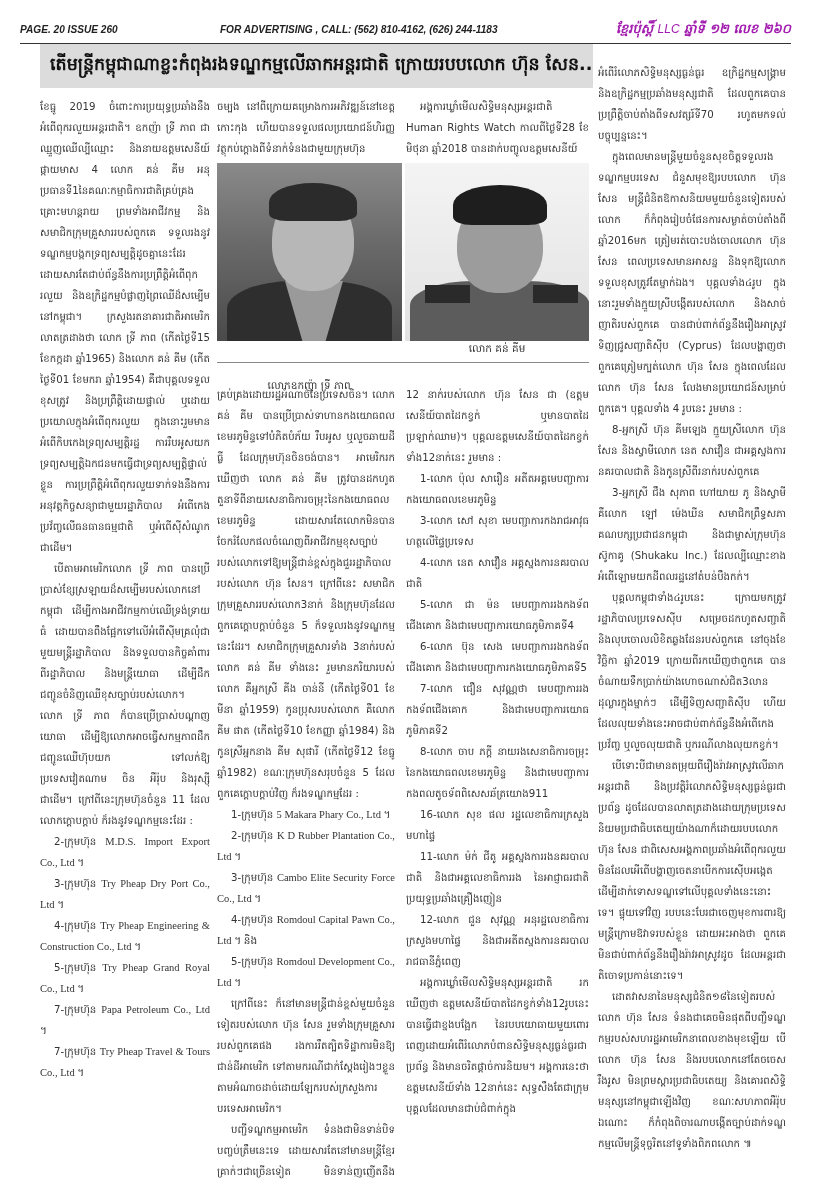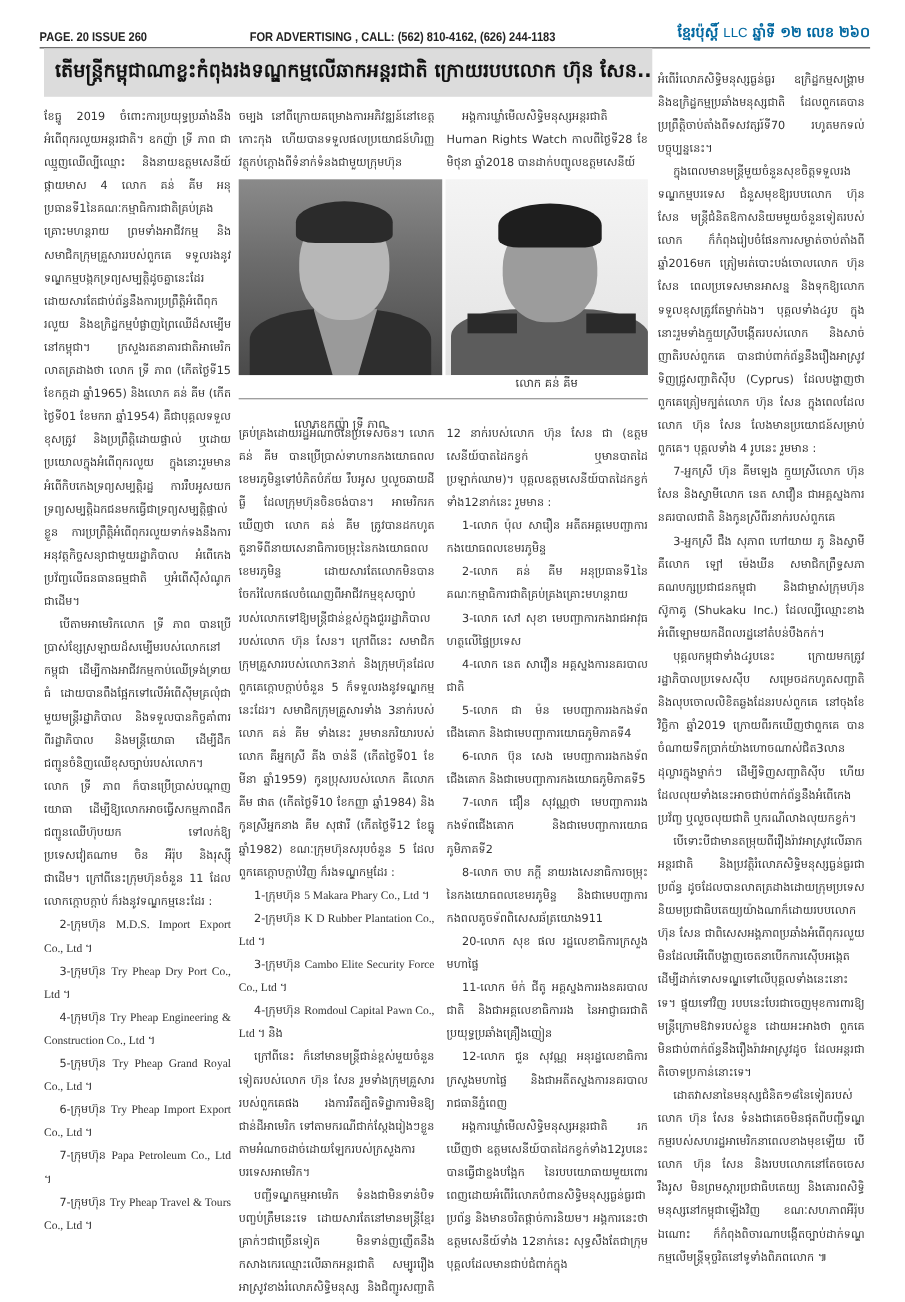--- a/index.html
+++ b/index.html
@@ -1,23 +1,23 @@
 <!DOCTYPE html>
 <html><head>
 <meta charset="utf-8">
 <style>
   html, body { margin:0; padding:0; background:#fff; }
   body { width:823px; height:1184px; position:relative; overflow:hidden; color:#222;
          font-family:"DejaVu Sans", sans-serif; }
-  .header { position:absolute; top:18px; left:36px; right:32px; height:22px;
-            display:flex; justify-content:space-between; align-items:flex-end;
-            border-bottom:1.5px solid #333; padding-bottom:3px; }
+  .header { position:absolute; top:18px; left:20px; right:32px; height:22px;
+            display:flex; justify-content:space-between; align-items:center;
+            border-bottom:1.5px solid #333; padding-bottom:3px;font-style:italic; }
   .header .pg { font-family:"Liberation Sans", sans-serif; font-weight:bold; font-size:11.5px; color:#222; transform:scaleX(0.88); transform-origin:left; white-space:nowrap; }
   .header .ad { font-family:"Liberation Sans", sans-serif; font-weight:bold; font-size:11.5px; color:#222; transform:scaleX(0.88); white-space:nowrap; margin-left:-30px; }
-  .header .brand { font-size:13px; font-weight:bold; color:#0369a1; white-space:nowrap; }
+  .header .brand { font-size:13px; font-weight:bold; color:#a21caf; white-space:nowrap; }
   .header .brand .llc { font-family:"Liberation Sans", sans-serif; font-weight:normal; font-size:12px; }
   .headline { position:absolute; top:44px; left:40px; width:553px; height:44px; background:#dcdcdc;
               display:flex; align-items:center; padding-left:10px; box-sizing:border-box; }
   .headline span { font-size:17.5px; font-weight:bold; color:#111; white-space:nowrap; overflow:hidden; }
   .col { position:absolute; font-size:10.2px; line-height:21px; color:#333; text-align:justify; }
   .col p { margin:0; text-indent:14px; }
   .col p.noind { text-indent:0; }
   .col1 { left:40px; top:96px; width:170px; }
   .col2top { left:217px; top:96px; width:178px; }
   .col3top { left:406px; top:96px; width:183px; }
@@ -61,21 +61,20 @@
 </div>
 
 <div class="col col1">
   <p class="noind">ខែធ្នូ 2019 ចំពោះការប្រយុទ្ធប្រឆាំងនឹងអំពើពុករលួយអន្តរជាតិ។ ឧកញ៉ា ទ្រី ភាព ជាឈ្មួញឈើល្បីឈ្មោះ និងនាយឧត្តមសេនីយ៍ផ្កាយមាស 4 លោក គន់ គីម អនុប្រធានទី1នៃគណៈកម្មាធិការជាតិគ្រប់គ្រងគ្រោះមហន្តរាយ ព្រមទាំងអាជីវកម្ម និងសមាជិកក្រុមគ្រួសាររបស់ពួកគេ ទទួលរងនូវទណ្ឌកម្មបង្កកទ្រព្យសម្បត្តិដូចគ្នានេះដែរ ដោយសារតែជាប់ព័ន្ធនឹងការប្រព្រឹត្តិអំពើពុករលួយ និងឧក្រិដ្ឋកម្មបំផ្លាញព្រៃឈើដ៏សម្បើមនៅកម្ពុជា។ ក្រសួងរតនាគារជាតិអាមេរិក លាតត្រដាងថា លោក ទ្រី ភាព (កើតថ្ងៃទី15 ខែកក្កដា ឆ្នាំ1965) និងលោក គន់ គីម (កើតថ្ងៃទី01 ខែមករា ឆ្នាំ1954) គឺជាបុគ្គលទទួលខុសត្រូវ និងប្រព្រឹត្តិដោយផ្ទាល់ ឬដោយប្រយោលក្នុងអំពើពុករលួយ ក្នុងនោះរួមមានអំពើកិបកេងទ្រព្យសម្បត្តិរដ្ឋ ការរឹបអូសយកទ្រព្យសម្បត្តិឯកជនមកធ្វើជាទ្រព្យសម្បត្តិផ្ទាល់ខ្លួន ការប្រព្រឹត្តិអំពើពុករលួយទាក់ទងនឹងការអនុវត្តកិច្ចសន្យាជាមួយរដ្ឋាភិបាល អំពើកេងប្រវ័ញ្ចលើធនធានធម្មជាតិ ឬអំពើស៊ីសំណូកជាដើម។</p>
   <p>បើតាមអាមេរិកលោក ទ្រី ភាព បានប្រើប្រាស់ខ្សែស្រឡាយដ៏សម្បើមរបស់លោកនៅកម្ពុជា ដើម្បីកាងអាជីវកម្មកាប់ឈើទ្រង់ទ្រាយធំ ដោយបានពឹងផ្អែកទៅលើអំពើស៊ីមគ្រលុំជាមួយមន្ត្រីរដ្ឋាភិបាល និងទទួលបានកិច្ចគាំពារពីរដ្ឋាភិបាល និងមន្ត្រីយោធា ដើម្បីដឹកជញ្ជូនចំនិញឈើខុសច្បាប់របស់លោក។ លោក ទ្រី ភាព ក៏បានប្រើប្រាស់បណ្តាញយោធា ដើម្បីឱ្យលោកអាចធ្វើសកម្មភាពដឹកជញ្ជូនឈើហ៊ុបយក ទៅលក់ឱ្យប្រទេសវៀតណាម ចិន អឺរ៉ុប និងរុស្ស៊ី ជាដើម។ ក្រៅពីនេះក្រុមហ៊ុនចំនួន 11 ដែលលោកក្តោបក្តាប់ ក៏រងនូវទណ្ឌកម្មនេះដែរ :</p>
   <div id="c1list">
       <p><span>2-ក្រុមហ៊ុន</span> <span class="en">M.D.S. Import Export Co., Ltd ។</span></p>
       <p><span>3-ក្រុមហ៊ុន</span> <span class="en">Try Pheap Dry Port Co., Ltd ។</span></p>
       <p><span>4-ក្រុមហ៊ុន</span> <span class="en">Try Pheap Engineering &amp; Construction Co., Ltd ។</span></p>
       <p><span>5-ក្រុមហ៊ុន</span> <span class="en">Try Pheap Grand Royal Co., Ltd ។</span></p>
-      <p><span>6-ក្រុមហ៊ុន</span> <span class="en">Try Pheap Import Export Co., Ltd ។</span></p>
       <p><span>7-ក្រុមហ៊ុន</span> <span class="en">Papa Petroleum Co., Ltd ។</span></p>
       <p><span>7-ក្រុមហ៊ុន</span> <span class="en">Try Pheap Travel &amp; Tours Co., Ltd ។</span></p>
     </div>
 
 </div>
 
 <div class="col col2top">
   <p class="noind">ចម្បង នៅពីក្រោយគម្រោងការអភិវឌ្ឍន៍នៅខេត្តកោះកុង ហើយបានទទួលផលប្រយោជន៍ហិរញ្ញវត្ថុកប់ក្តោងពីទំនាក់ទំនងជាមួយក្រុមហ៊ុន</p>
 </div>
 <div class="col col3top">
@@ -101,44 +100,44 @@
 <div class="caption cap2">លោក គន់ គីម</div>
 <div class="caprule"></div>
 
 <div class="col col2">
   <p class="noind">គ្រប់គ្រងដោយរដ្ឋអំណាចនៃប្រទេសចិន។ លោក គន់ គីម បានប្រើប្រាស់ទាហានកងយោធពលខេមរភូមិន្ទទៅបំភិតបំភ័យ រឹបអូស ឬលួចឆាយដីធ្លី ដែលក្រុមហ៊ុនចិនចង់បាន។ អាមេរិករកឃើញថា លោក គន់ គីម ត្រូវបានដកហូតតួនាទីពីនាយសេនាធិការចម្រុះនៃកងយោធពលខេមរភូមិន្ទ ដោយសារតែលោកមិនបានចែករំលែកផលចំណេញពីអាជីវកម្មខុសច្បាប់របស់លោកទៅឱ្យមន្ត្រីជាន់ខ្ពស់ក្នុងជួររដ្ឋាភិបាលរបស់លោក ហ៊ុន សែន។ ក្រៅពីនេះ សមាជិកក្រុមគ្រួសាររបស់លោក3នាក់ និងក្រុមហ៊ុនដែលពួកគេក្តោបក្តាប់ចំនួន 5 ក៏ទទួលរងនូវទណ្ឌកម្មនេះដែរ។ សមាជិកក្រុមគ្រួសារទាំង 3នាក់របស់លោក គន់ គីម ទាំងនេះ រួមមានភរិយារបស់លោក គឺអ្នកស្រី គីង ចាន់នី (កើតថ្ងៃទី01 ខែមីនា ឆ្នាំ1959) កូនប្រុសរបស់លោក គឺលោក គីម ផាត (កើតថ្ងៃទី10 ខែកញ្ញា ឆ្នាំ1984) និងកូនស្រីអ្នកនាង គីម សុផារី (កើតថ្ងៃទី12 ខែធ្នូ ឆ្នាំ1982) ខណៈក្រុមហ៊ុនសរុបចំនួន 5 ដែលពួកគេក្តោបក្តាប់វិញ ក៏រងទណ្ឌកម្មដែរ :</p>
   <div id="c2list">
       <p><span>1-ក្រុមហ៊ុន</span> <span class="en">5 Makara Phary Co., Ltd ។</span></p>
       <p><span>2-ក្រុមហ៊ុន</span> <span class="en">K D Rubber Plantation Co., Ltd ។</span></p>
       <p><span>3-ក្រុមហ៊ុន</span> <span class="en">Cambo Elite Security Force Co., Ltd ។</span></p>
       <p><span>4-ក្រុមហ៊ុន</span> <span class="en">Romdoul Capital Pawn Co., Ltd ។ និង</span></p>
+      <p><span>5-ក្រុមហ៊ុន</span> <span class="en">Romdoul Development Co., Ltd ។</span></p>
     </div>
   <p>ក្រៅពីនេះ ក៏នៅមានមន្ត្រីជាន់ខ្ពស់មួយចំនួនទៀតរបស់លោក ហ៊ុន សែន រួមទាំងក្រុមគ្រួសាររបស់ពួកគេផង រងការរឹតត្បិតទិដ្ឋាការមិនឱ្យជាន់ដីអាមេរិក ទៅតាមករណីជាក់ស្តែងរៀងៗខ្លួន តាមអំណាចដាច់ដោយឡែករបស់ក្រសួងការបរទេសអាមេរិក។</p>
   <p>បញ្ជីទណ្ឌកម្មអាមេរិក ទំនងជាមិនទាន់បិទបញ្ចប់ត្រឹមនេះទេ ដោយសារតែនៅមានមន្ត្រីខ្មែរគ្រាក់ៗជាច្រើនទៀត មិនទាន់ញញើតនឹងកសាងកេរឈ្មោះលើឆាកអន្តរជាតិ សម្បូររឿងអាស្រូវខាងរំលោភសិទ្ធិមនុស្ស និងជិញ្ជូរសញ្ជាតិបរទេសដោយប្រើប្រាស់ទឹកប្រាក់រាប់លានដុល្លារ។</p>
 </div>
 
 <div class="col col3">
   <p class="noind">12 នាក់របស់លោក ហ៊ុន សែន ជា (ឧត្តមសេនីយ៍បាតដៃកខ្វក់ ឬមានបាតដៃប្រឡាក់ឈាម)។ បុគ្គលឧត្តមសេនីយ៍បាតដៃកខ្វក់ទាំង12នាក់នេះ រួមមាន :</p>
   <div id="c3list">
       <p>1-លោក ប៉ុល សារឿន អតីតអគ្គមេបញ្ជាការកងយោធពលខេមរភូមិន្ទ</p>
-      <p>2-លោក គន់ គីម អនុប្រធានទី1នៃគណៈកម្មាធិការជាតិគ្រប់គ្រងគ្រោះមហន្តរាយ</p>
       <p>3-លោក សៅ សុខា មេបញ្ជាការកងរាជអាវុធហត្ថលើផ្ទៃប្រទេស</p>
       <p>4-លោក នេត សាវឿន អគ្គស្នងការនគរបាលជាតិ</p>
       <p>5-លោក ជា ម៉ន មេបញ្ជាការរងកងទ័ពជើងគោក និងជាមេបញ្ជាការយោធភូមិភាគទី4</p>
       <p>6-លោក ប៊ុន សេង មេបញ្ជាការរងកងទ័ពជើងគោក និងជាមេបញ្ជាការកងយោធភូមិភាគទី5</p>
       <p>7-លោក ជឿន សុវណ្ណថា មេបញ្ជាការរងកងទ័ពជើងគោក និងជាមេបញ្ជាការយោធភូមិភាគទី2</p>
       <p>8-លោក ចាប ភក្តី នាយរងសេនាធិការចម្រុះនៃកងយោធពលខេមរភូមិន្ទ និងជាមេបញ្ជាការកងពលតូចទ័ពពិសេសឆ័ត្រយោង911</p>
-      <p>20-លោក សុខ ផល រដ្ឋលេខាធិការក្រសួងមហាផ្ទៃ</p>
+      <p>16-លោក សុខ ផល រដ្ឋលេខាធិការក្រសួងមហាផ្ទៃ</p>
       <p>11-លោក ម៉ក់ ជីតូ អគ្គស្នងការរងនគរបាលជាតិ និងជាអគ្គលេខាធិការរង នៃអាជ្ញាធរជាតិប្រយុទ្ធប្រឆាំងគ្រឿងញៀន</p>
       <p>12-លោក ជួន សុវណ្ណ អនុរដ្ឋលេខាធិការក្រសួងមហាផ្ទៃ និងជាអតីតស្នងការនគរបាលរាជធានីភ្នំពេញ</p>
     </div>
   <p>អង្គការឃ្លាំមើលសិទ្ធិមនុស្សអន្តរជាតិ រកឃើញថា ឧត្តមសេនីយ៍បាតដៃកខ្វក់ទាំង12រូបនេះបានធ្វើជាខ្នងបង្អែក នៃរបបយោធាយមួយពោរពេញដោយអំពើរំលោភបំពានសិទ្ធិមនុស្សធ្ងន់ធ្ងរជាប្រព័ន្ធ និងមានចរិតផ្តាច់ការនិយម។ អង្គការនេះថា ឧត្តមសេនីយ៍ទាំង 12នាក់នេះ សុទ្ធសឹងតែជាក្រុមបុគ្គលដែលមានជាប់ជំពាក់ក្នុង</p>
 </div>
 
 <div class="col col4">
   <p class="noind">អំពើរំលោភសិទ្ធិមនុស្សធ្ងន់ធ្ងរ ឧក្រិដ្ឋកម្មសង្គ្រាម និងឧក្រិដ្ឋកម្មប្រឆាំងមនុស្សជាតិ ដែលពួកគេបានប្រព្រឹត្តិចាប់តាំងពីទសវត្សរ៍ទី70 រហូតមកទល់បច្ចុប្បន្ននេះ។</p>
   <p>ក្នុងពេលមានមន្ត្រីមួយចំនួនសុខចិត្តទទួលរងទណ្ឌកម្មបរទេស ជំនួសមុខឱ្យរបបលោក ហ៊ុន សែន មន្ត្រីជំនិតឱកាសនិយមមួយចំនួនទៀតរបស់លោក ក៏កំពុងរៀបចំផែនការសម្ងាត់ចាប់តាំងពីឆ្នាំ2016មក ត្រៀមរត់បោះបង់ចោលលោក ហ៊ុន សែន ពេលប្រទេសមានអាសន្ន និងទុកឱ្យលោកទទួលខុសត្រូវតែម្នាក់ឯង។ បុគ្គលទាំង៤រូប ក្នុងនោះរួមទាំងក្មួយស្រីបង្កើតរបស់លោក និងសាច់ញាតិរបស់ពួកគេ បានជាប់ពាក់ព័ន្ធនឹងរឿងអាស្រូវទិញជ្រូសញ្ជាតិស៊ីប (Cyprus) ដែលបង្ហាញថា ពួកគេត្រៀមក្បត់លោក ហ៊ុន សែន ក្នុងពេលដែលលោក ហ៊ុន សែន លែងមានប្រយោជន៍សម្រាប់ពួកគេ។ បុគ្គលទាំង 4 រូបនេះ រួមមាន :</p>
-  <p>7-អ្នកស្រី ហ៊ុន គីមឡេង ក្មួយស្រីលោក ហ៊ុន សែន និងស្វាមីលោក នេត សាវឿន ជាអគ្គស្នងការនគរបាលជាតិ និងកូនស្រីពីរនាក់របស់ពួកគេ</p>
+  <p>8-អ្នកស្រី ហ៊ុន គីមឡេង ក្មួយស្រីលោក ហ៊ុន សែន និងស្វាមីលោក នេត សាវឿន ជាអគ្គស្នងការនគរបាលជាតិ និងកូនស្រីពីរនាក់របស់ពួកគេ</p>
   <p>3-អ្នកស្រី ជឹង សុភាព ហៅយាយ ភូ និងស្វាមី គឺលោក ឡៅ ម៉េងឃីន សមាជិកព្រឹទ្ធសភាគណបក្សប្រជាជនកម្ពុជា និងជាម្ចាស់ក្រុមហ៊ុន ស៊ូកាគូ (Shukaku Inc.) ដែលល្បីឈ្មោះខាងអំពើឡោមយកដីពលរដ្ឋនៅតំបន់បឹងកក់។</p>
   <p>បុគ្គលកម្ពុជាទាំង៤រូបនេះ ក្រោយមកត្រូវរដ្ឋាភិបាលប្រទេសស៊ីប សម្រេចដកហូតសញ្ជាតិ និងលុបចោលលិខិតឆ្លងដែនរបស់ពួកគេ នៅចុងខែវិច្ឆិកា ឆ្នាំ2019 ក្រោយពីរកឃើញថាពួកគេ បានចំណាយទឹកប្រាក់យ៉ាងហោចណាស់ជិត3លានដុល្លារក្នុងម្នាក់ៗ ដើម្បីទិញសញ្ជាតិស៊ីប ហើយដែលលុយទាំងនេះអាចជាប់ពាក់ព័ន្ធនឹងអំពើកេងប្រវ័ញ្ច ឬលួចលុយជាតិ ឬករណីលាងលុយកខ្វក់។</p>
   <p>បើទោះបីជាមានតម្រុយពីរឿងរ៉ាវអាស្រូវលើឆាកអន្តរជាតិ និងប្រវត្តិរំលោភសិទ្ធិមនុស្សធ្ងន់ធ្ងរជាប្រព័ន្ធ ដូចដែលបានលាតត្រដាងដោយក្រុមប្រទេសនិយមប្រជាធិបតេយ្យយ៉ាងណាក៏ដោយរបបលោក ហ៊ុន សែន ជាពិសេសអង្គភាពប្រឆាំងអំពើពុករលួយ មិនដែលអើពើបង្ហាញចេតនាបើកការស៊ើបអង្កេត ដើម្បីដាក់ទោសទណ្ឌទៅលើបុគ្គលទាំងនេះនោះទេ។ ផ្ទុយទៅវិញ របបនេះបែរជាចេញមុខការពារឱ្យមន្ត្រីក្រោមឱវាទរបស់ខ្លួន ដោយអះអាងថា ពួកគេមិនជាប់ពាក់ព័ន្ធនឹងរឿងរ៉ាវអាស្រូវដូច ដែលអន្តរជាតិចោទប្រកាន់នោះទេ។</p>
   <p>ដោតវាសនានៃមនុស្សជំនិត១៨នៃទៀតរបស់លោក ហ៊ុន សែន ទំនងជាគេចមិនផុតពីបញ្ជីទណ្ឌកម្មរបស់សហរដ្ឋអាមេរិកនាពេលខាងមុខឡើយ បើលោក ហ៊ុន សែន និងរបបលោកនៅតែចចេសរឹងរូស មិនព្រមស្តារប្រជាធិបតេយ្យ និងគោរពសិទ្ធិមនុស្សនៅកម្ពុជាឡើងវិញ ខណៈសហភាពអឺរ៉ុបឯណោះ ក៏កំពុងពិចារណាបង្កើតច្បាប់ដាក់ទណ្ឌកម្មលើមន្ត្រីទុច្ចរិតនៅទូទាំងពិភពលោក ៕</p>
 </div>
 
 </body></html>

